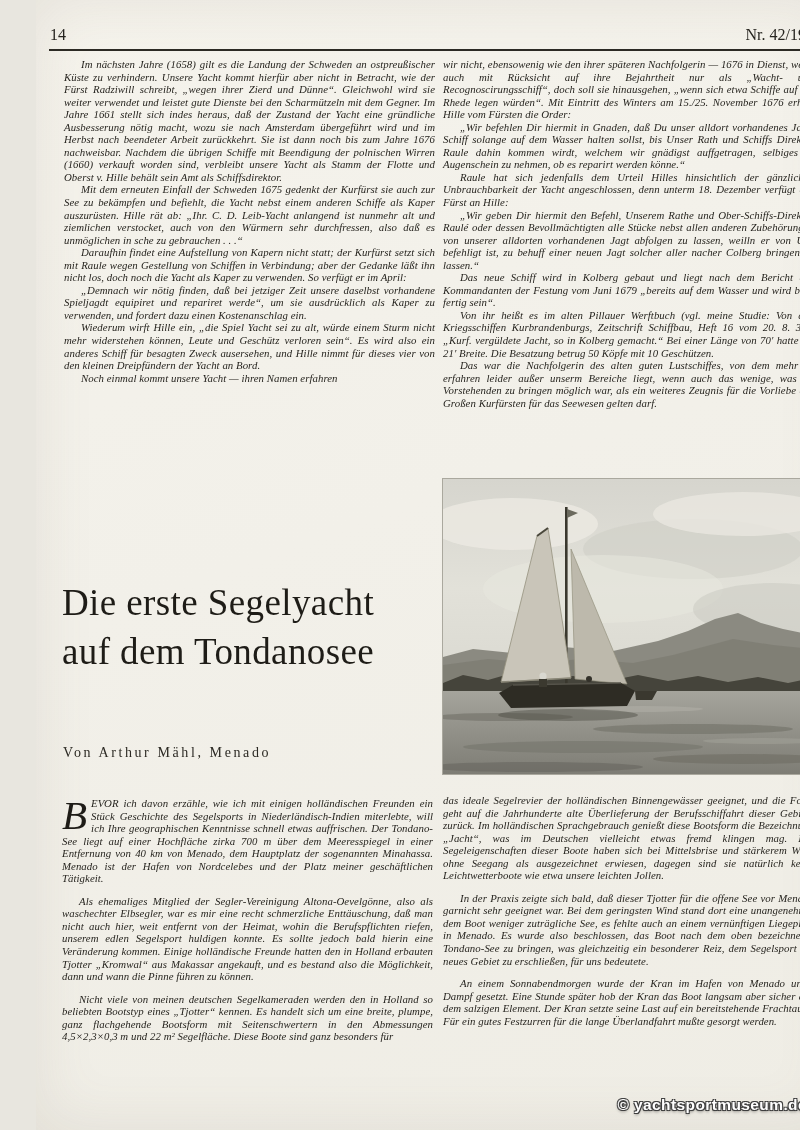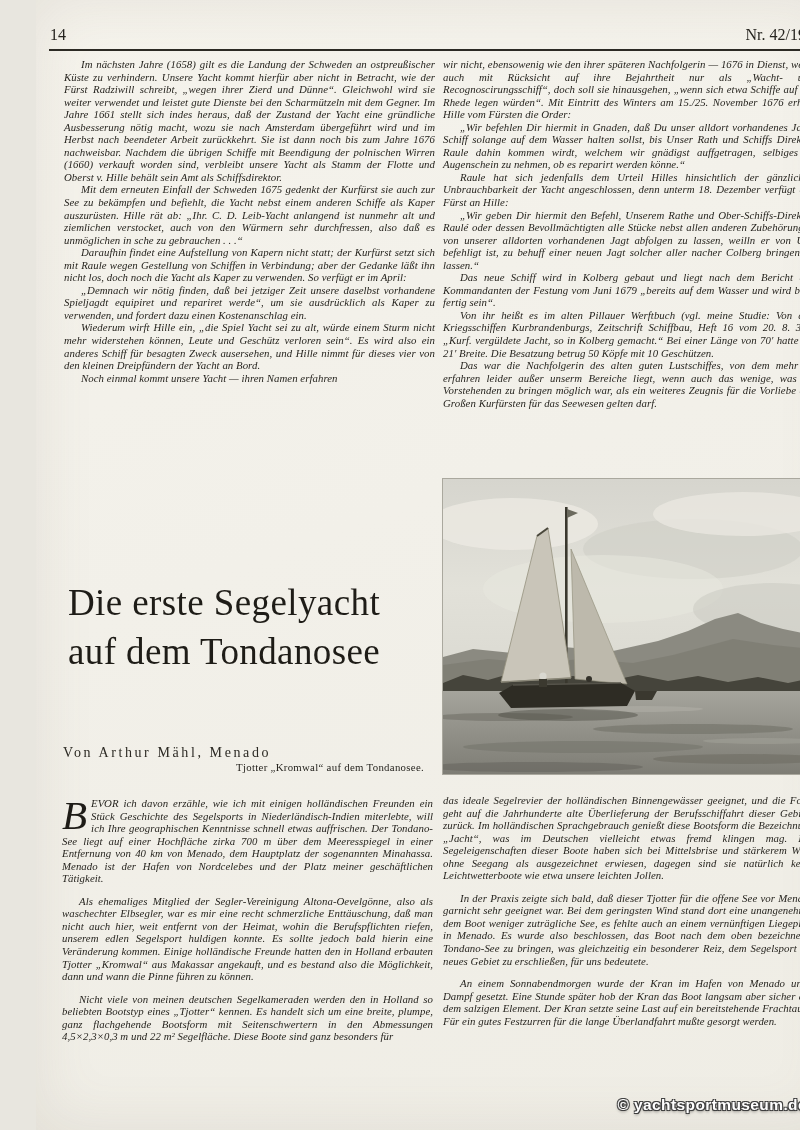--- a/index.html
+++ b/index.html
@@ -18,21 +18,21 @@
   .col{position:absolute; width:371px; text-align:justify;
        font-size:10.8px; line-height:12.55px; letter-spacing:.05px;font-style:italic;}
   .col-tl{left:28px;  top:58px;}
   .col-tr{left:407px; top:58px;}
   .col-bl{left:26px;  top:797px;}
   .col-br{left:407px; top:794px;}
   .para{margin:0;}
   .ind{text-indent:17px;}
   .gap{margin-top:10px;}
 
-  .headline{position:absolute; left:32px; top:578px; width:375px;
+  .headline{position:absolute; left:26px; top:578px; width:375px;
     font-size:37px; line-height:49px; color:#1e1c17; letter-spacing:.4px;}
   .byline{position:absolute; left:27px; top:745px; font-size:14px;
     letter-spacing:2.6px; color:#2b2923;}
 
   .caption{position:absolute; left:60px; top:761px; width:328px;
     text-align:right; font-size:10.8px; letter-spacing:.3px; color:#26241f;}
 
   .photo{position:absolute; left:406px; top:478px; width:372px; height:297px;
     border:1px solid #aaa89e; box-sizing:border-box;}
   .photo svg{display:block;}
@@ -73,21 +73,20 @@
     <p class="para ind">Von ihr heißt es im alten Pillauer Werftbuch (vgl. meine Studie: Von den Kriegsschiffen Kurbrandenburgs, Zeitschrift Schiffbau, Heft 16 vom 20. 8. 30): „Kurf. vergüldete Jacht, so in Kolberg gemacht.“ Bei einer Länge von 70′ hatte sie 21′ Breite. Die Besatzung betrug 50 Köpfe mit 10 Geschützen.</p>
     <p class="para ind">Das war die Nachfolgerin des alten guten Lustschiffes, von dem mehr zu erfahren leider außer unserm Bereiche liegt, wenn auch das wenige, was im Vorstehenden zu bringen möglich war, als ein weiteres Zeugnis für die Vorliebe des Großen Kurfürsten für das Seewesen gelten darf.</p>
   </div>
 
   <div class="headline">
     <div>Die erste Segelyacht</div>
     <div>auf dem Tondanosee</div>
   </div>
   <div class="byline">Von Arthur Mähl, Menado</div>
 
-  <div class="caption">Tjotter „Kromwal“ auf dem Tondanosee.</div>
 
   <div class="photo">
     <svg width="370" height="295" viewBox="0 0 370 295" xmlns="http://www.w3.org/2000/svg">
       <defs>
         <linearGradient id="sky" x1="0" y1="0" x2="0" y2="1">
           <stop offset="0" stop-color="#d6d5ce"></stop>
           <stop offset="0.5" stop-color="#e2e1d9"></stop>
           <stop offset="1" stop-color="#d9d8d0"></stop>
         </linearGradient>
         <linearGradient id="water" x1="0" y1="0" x2="0" y2="1">

